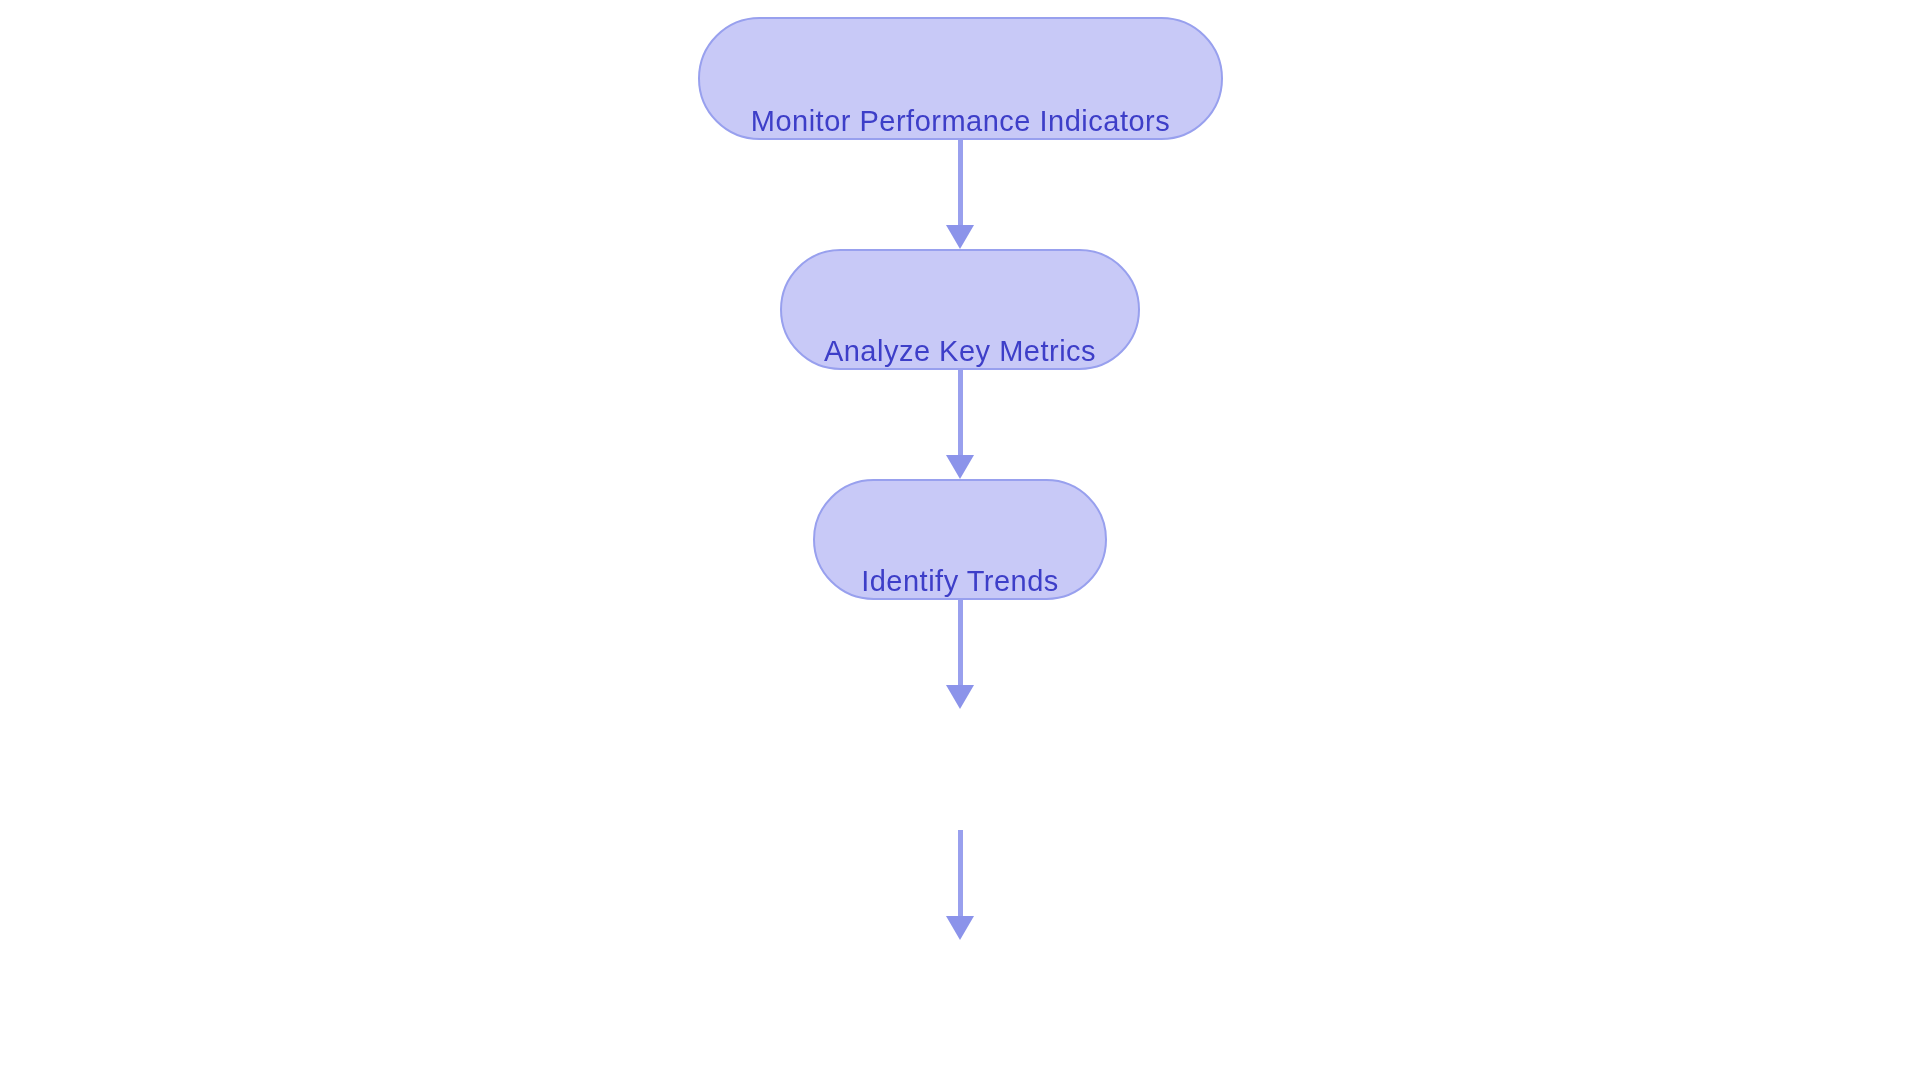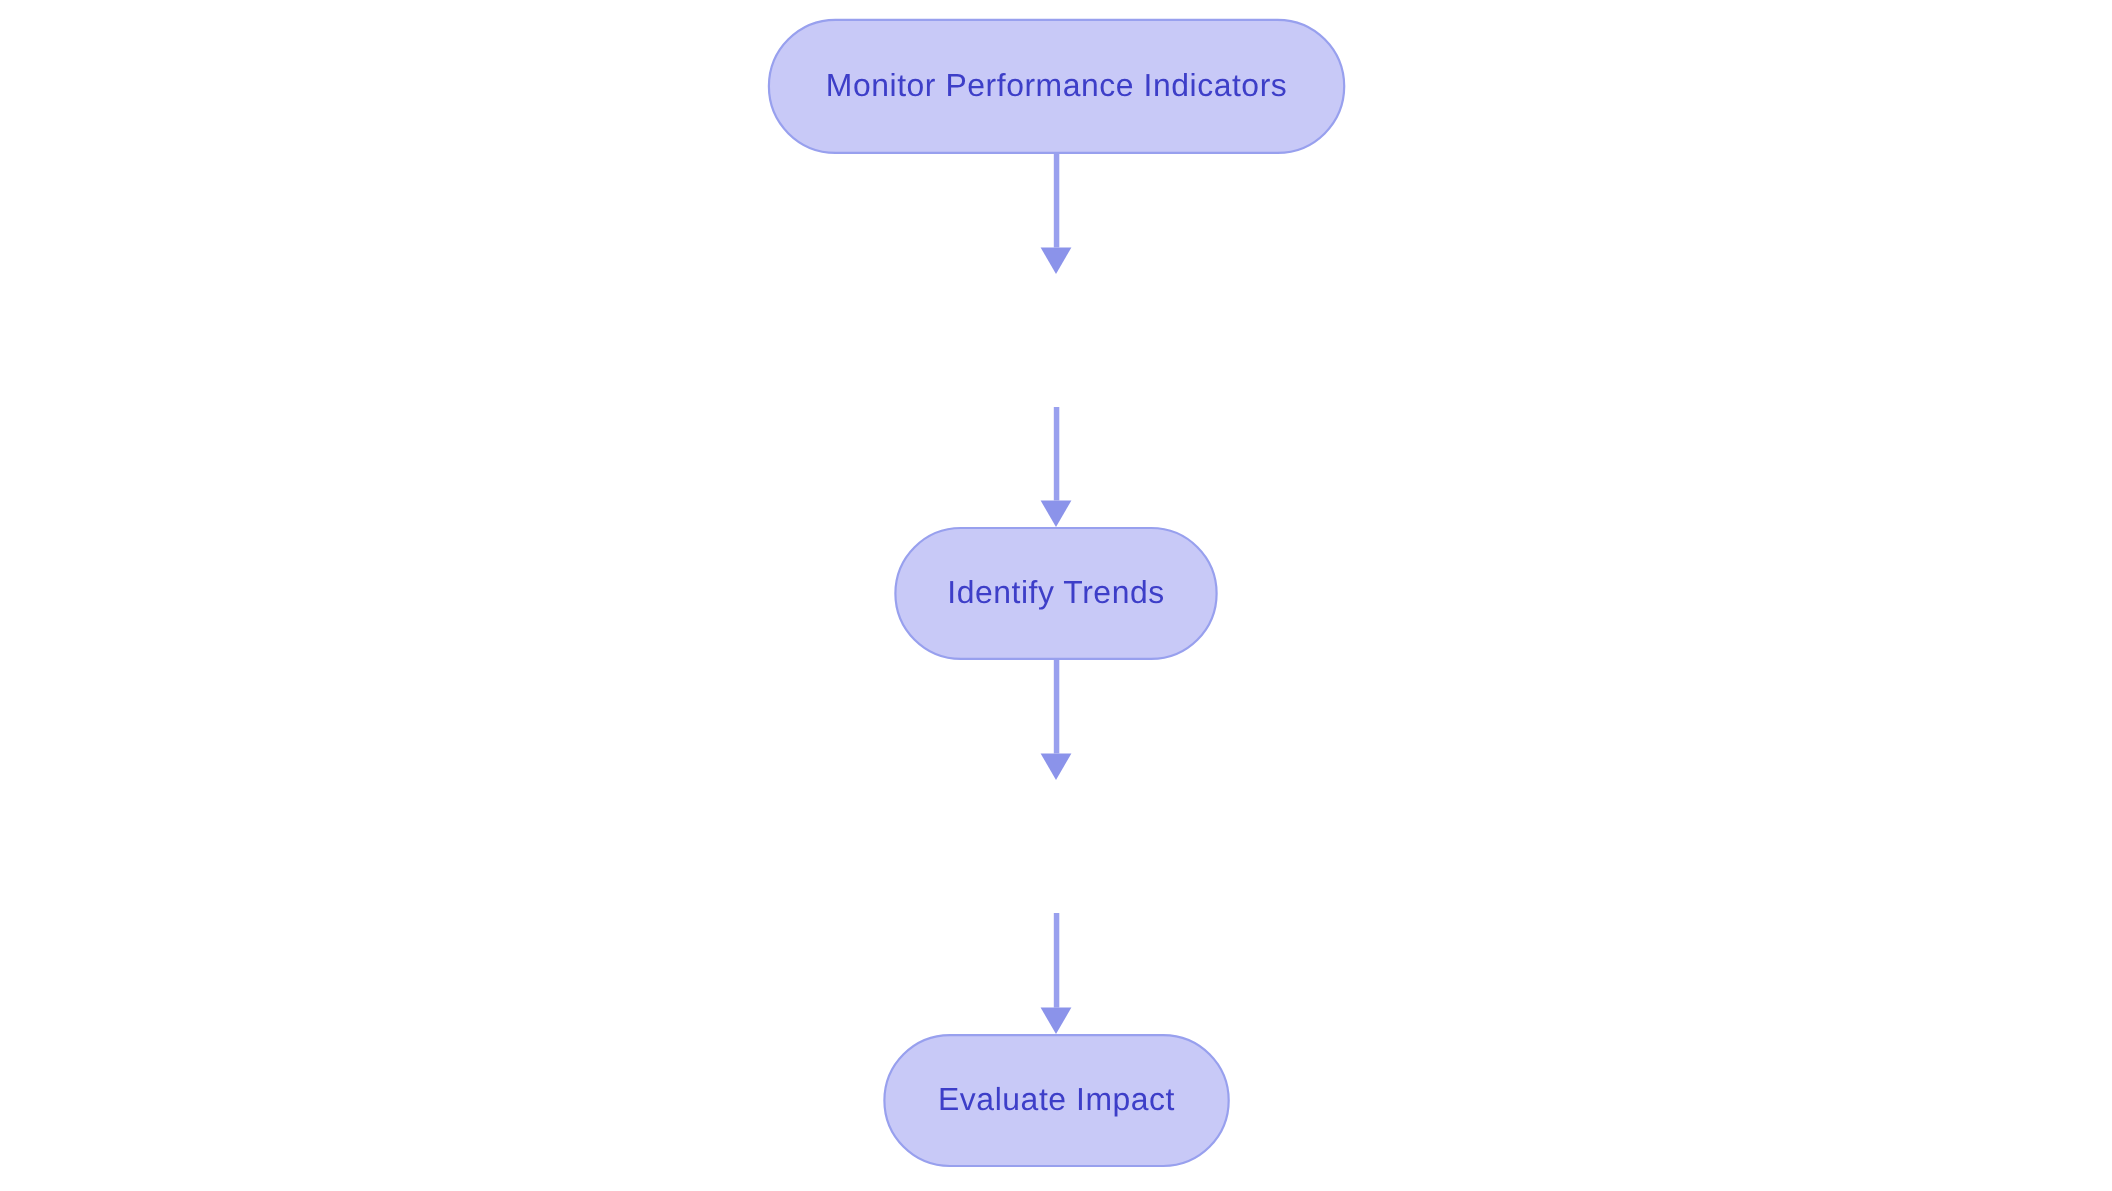--- a/index.html
+++ b/index.html
@@ -23,21 +23,21 @@
     overflow: hidden;
     font-family: "Liberation Sans", "DejaVu Sans", sans-serif;
   }
   .node {
     position: absolute;
     box-sizing: border-box;
     background: var(--node-fill);
     border: 2px solid var(--node-border);
     border-radius: 62px;
     display: flex;
-    align-items: center;
+    align-items: flex-end;
     justify-content: center;
   }
   .node-label {
     color: var(--node-text);
     font-size: 29px;
     font-weight: 400;
     letter-spacing: 0.5px;
     white-space: nowrap;
   }
   .node-1 { left: 698px; top: 17px;  width: 525px; height: 123px; }
@@ -78,20 +78,23 @@
 
   <div class="node node-1">
     <span class="node-label">Monitor Performance Indicators</span>
   </div>
 
   <div class="arrow arrow-1">
     <div class="arrow-stem"></div>
     <div class="arrow-head"></div>
   </div>
 
+  <div class="node node-2">
+    <span class="node-label">Analyze Key Metrics</span>
+  </div>
 
   <div class="arrow arrow-2">
     <div class="arrow-stem"></div>
     <div class="arrow-head"></div>
   </div>
 
   <div class="node node-3">
     <span class="node-label">Identify Trends</span>
   </div>
 
@@ -99,17 +102,14 @@
     <div class="arrow-stem"></div>
     <div class="arrow-head"></div>
   </div>
 
 
   <div class="arrow arrow-4">
     <div class="arrow-stem"></div>
     <div class="arrow-head"></div>
   </div>
 
-  <div class="node node-5">
-    <span class="node-label">Evaluate Impact</span>
-  </div>
 
 </div>
 
 </body></html>

